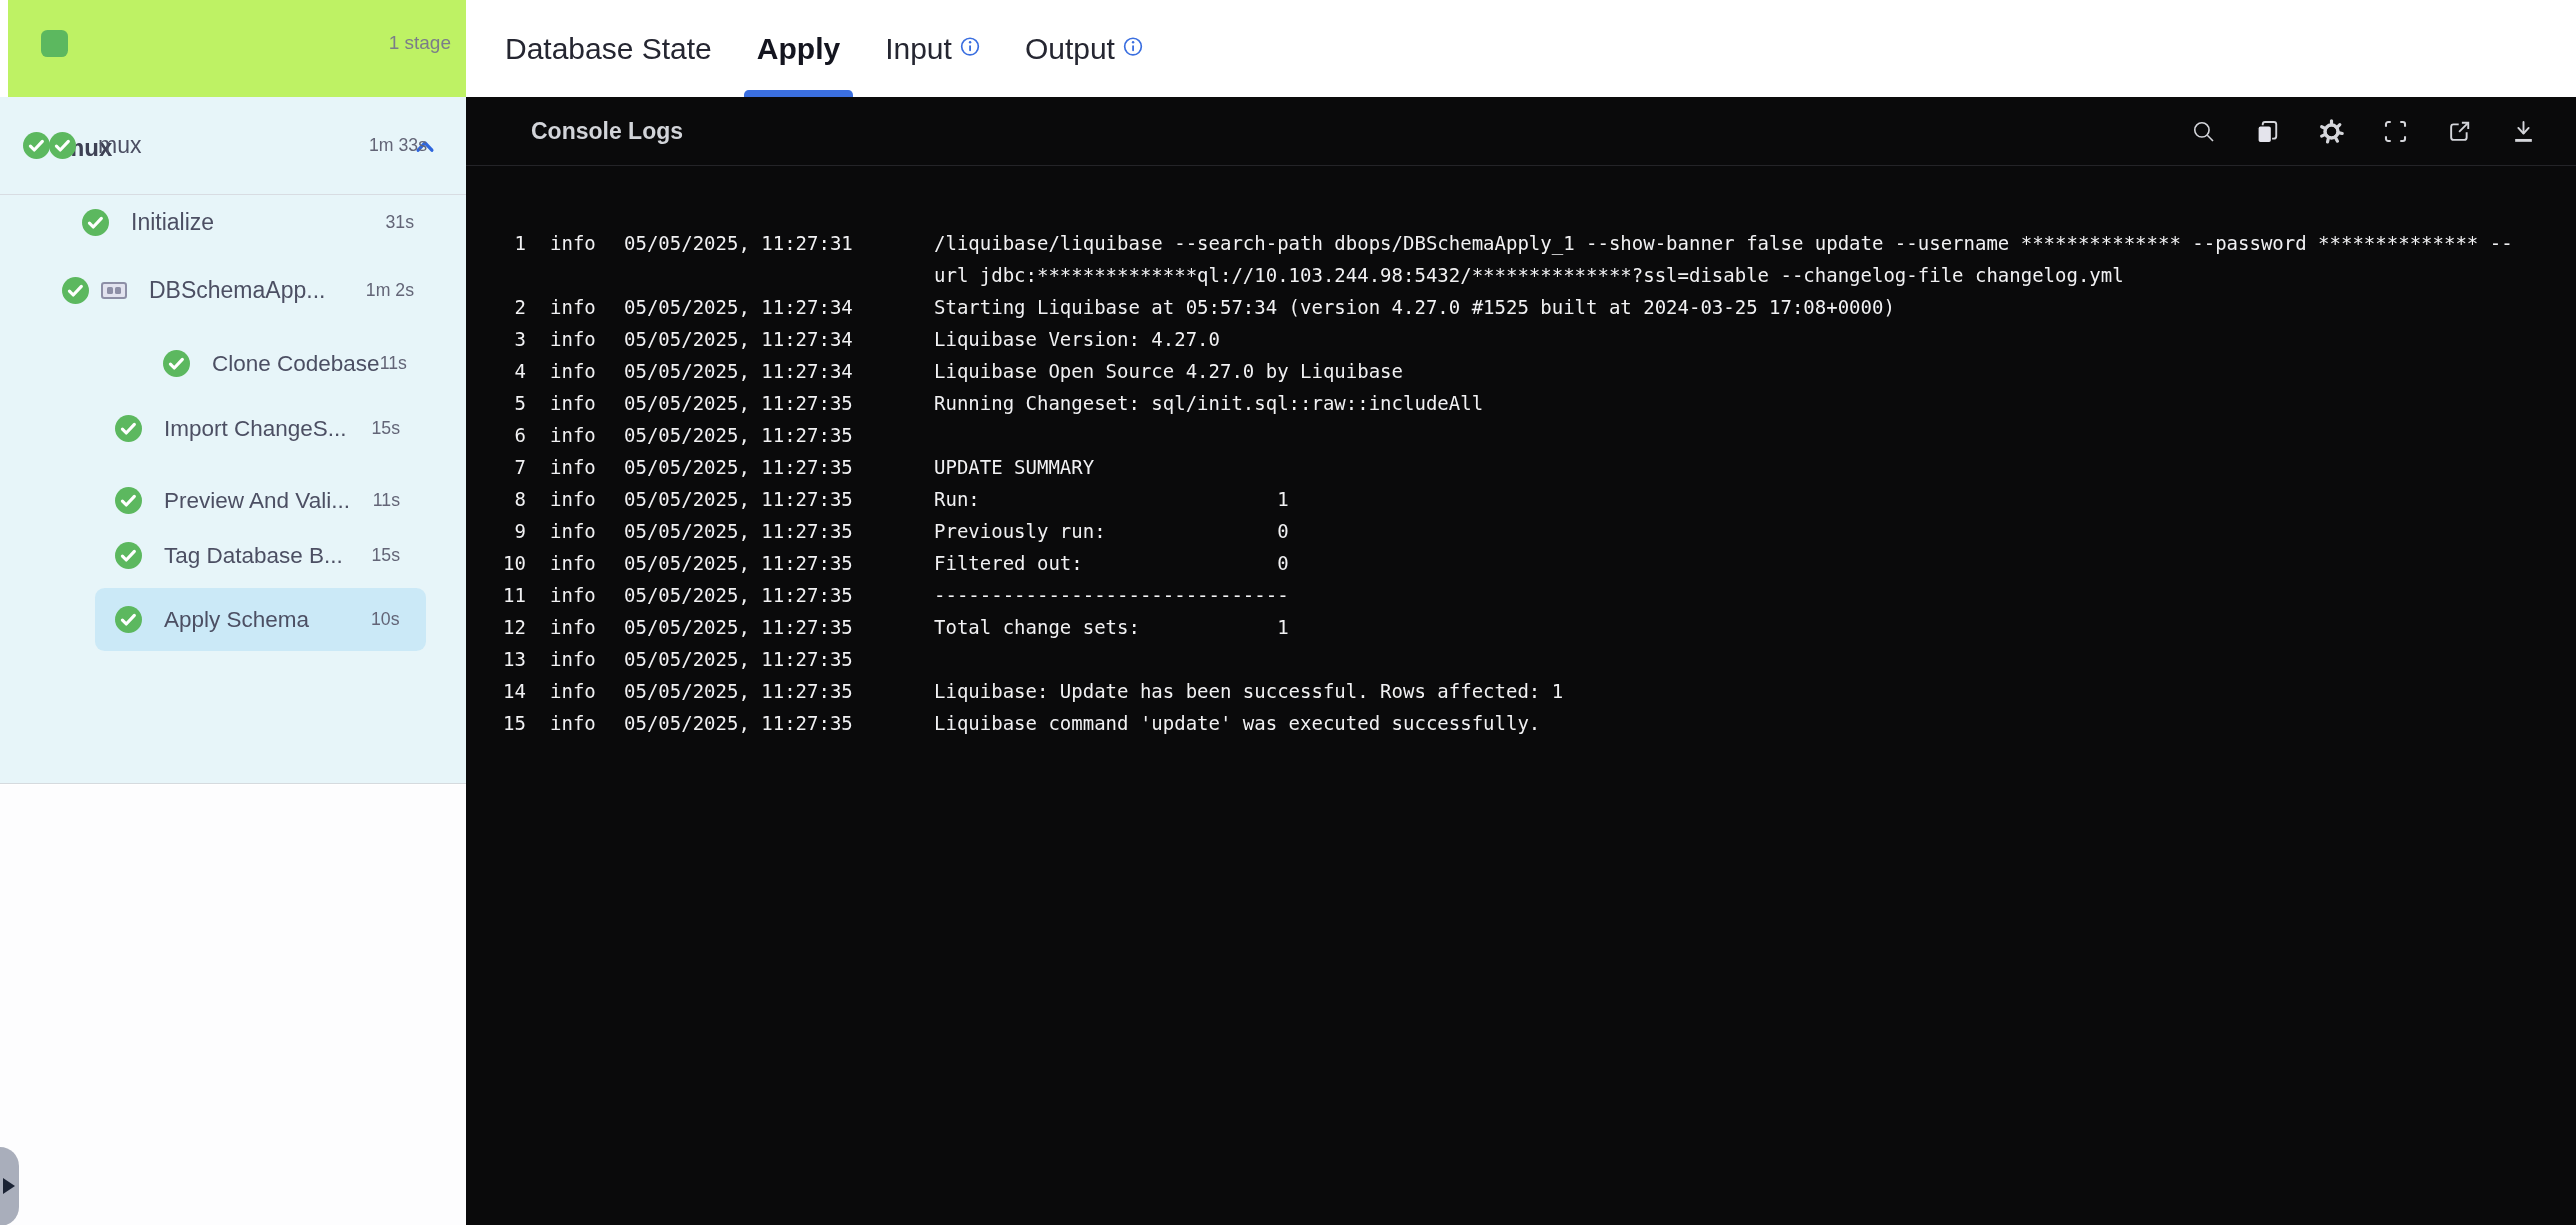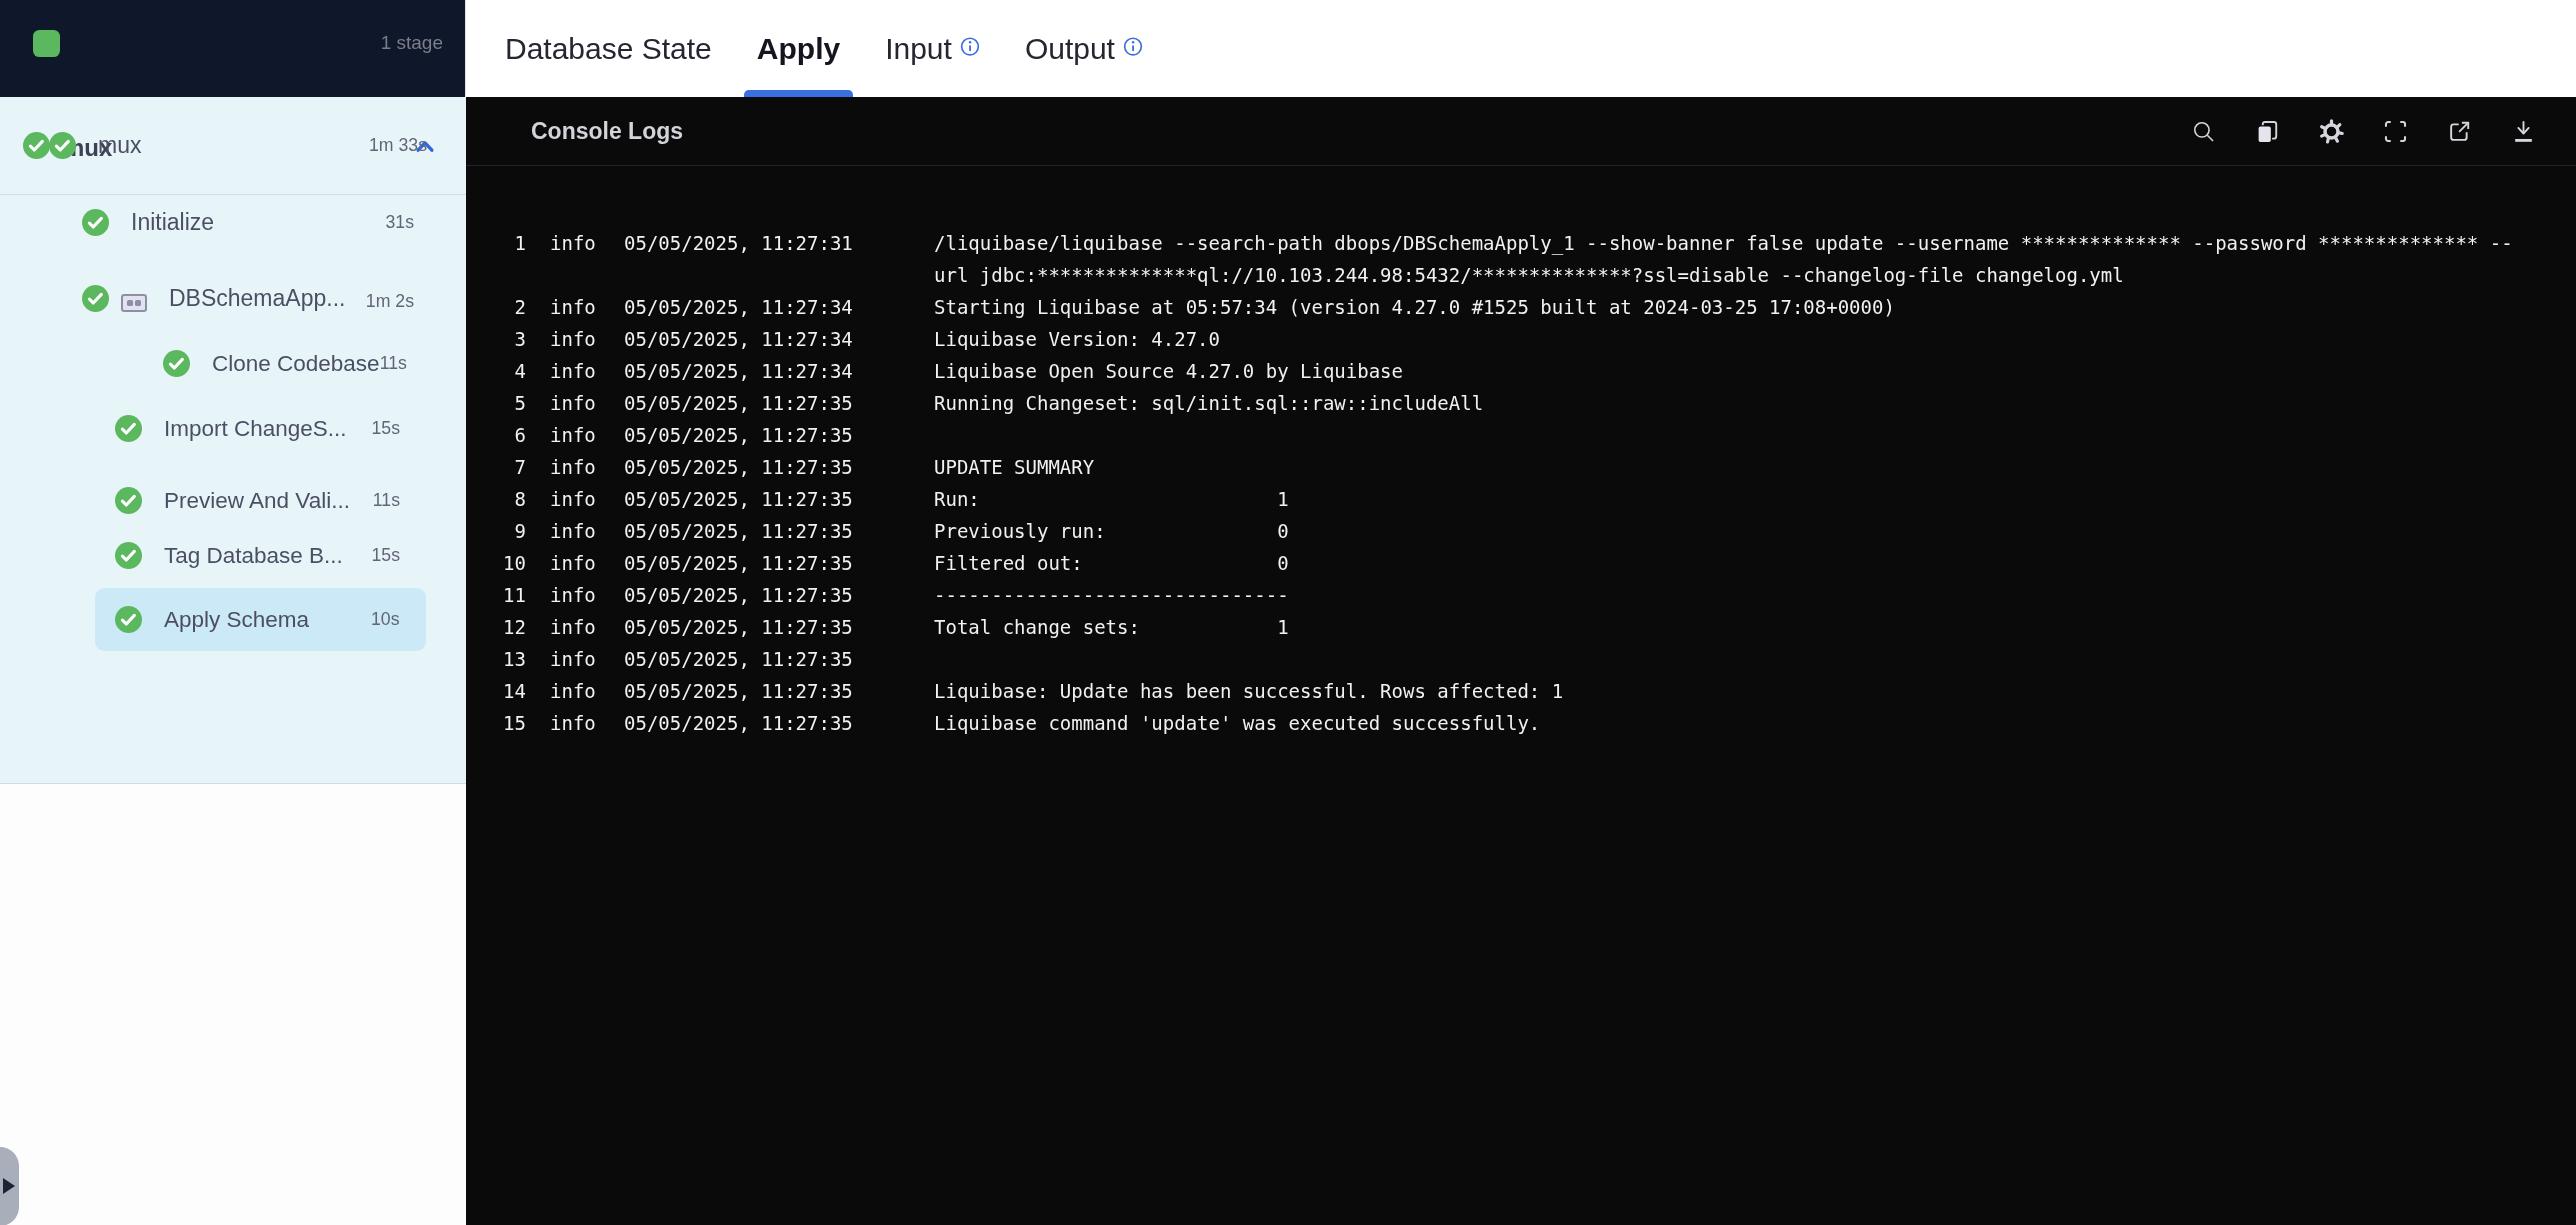--- a/index.html
+++ b/index.html
@@ -1,22 +1,22 @@
 <!DOCTYPE html>
 <html style="font-size:13px"><head>
 <meta charset="utf-8">
 <style>
   * { margin:0; padding:0; box-sizing:border-box; }
   html,body { width:2576px; height:1225px; overflow:hidden; background:#ffffff;
               font-family:"Liberation Sans", sans-serif; }
   .app { position:relative; width:2576px; height:1225px; }
 
   
-  .topbar-left { position:absolute; left:0; top:0; width:466px; height:118px;
-    background:#0f172a; border-right:0.8px solid #e2e4e9; border-bottom:0.8px solid #e2e4e9; }
+  .topbar-left { position:absolute; left:8px; top:0; width:466px; height:118px;
+    background:#bef264; border-right:0.8px solid #e2e4e9; border-bottom:0.8px solid #e2e4e9; }
   .stage-square { position:absolute; left:33px; top:30px; width:27px; height:27px;
     border-radius:6.4px; background:#5cb85f; }
   .stage-count { position:absolute; right:22px; top:32px; font-size:19px; color:#7b7d89; }
 
   .tabs { position:absolute; left:466px; top:0; right:0; height:97px; background:#ffffff;
     display:flex; align-items:center; padding-left:39px; gap:45px; }
   .tab { position:relative; height:100%; display:flex; align-items:center; gap:8px;
     font-size:30px; color:#252631; cursor:pointer; }
   .tab.active { font-weight:700; color:#14151f; }
   .tab .underline { position:absolute; left:-13px; right:-13px; bottom:0; height:7.2px;
@@ -124,21 +124,21 @@
           <span class="dur" style="margin-right: 39px; text-align: center;">1m 33s</span>
         </div>
         <div class="tree-row lv2" style="top: 94px; padding-left: 82px;">
           <svg class="check" viewBox="0 0 24 24">
             <circle cx="12" cy="12" r="12" fill="#5cb85f"></circle>
             <path d="M6.6 12.6l3.4 3.4 7.2-7.6" stroke="#ffffff" stroke-width="2.8" fill="none" stroke-linecap="round" stroke-linejoin="round"></path>
           </svg>
           <span class="label">Initialize</span>
           <span class="dur" style="margin-right: 52px;">31s</span>
         </div>
-        <div class="tree-row lv2" style="top: 152px; padding-left: 82px; align-items: flex-end;">
+        <div class="tree-row lv2" style="top: 162px; padding-left: 62px;">
           <svg class="check" viewBox="0 0 24 24">
             <circle cx="12" cy="12" r="12" fill="#5cb85f"></circle>
             <path d="M6.6 12.6l3.4 3.4 7.2-7.6" stroke="#ffffff" stroke-width="2.8" fill="none" stroke-linecap="round" stroke-linejoin="round"></path>
           </svg>
           <span class="sg-icon">
             <i></i>
             <i></i>
           </span>
           <span class="label">DBSchemaApp...</span>
           <span class="dur" style="margin-right: 52px;">1m 2s</span>

